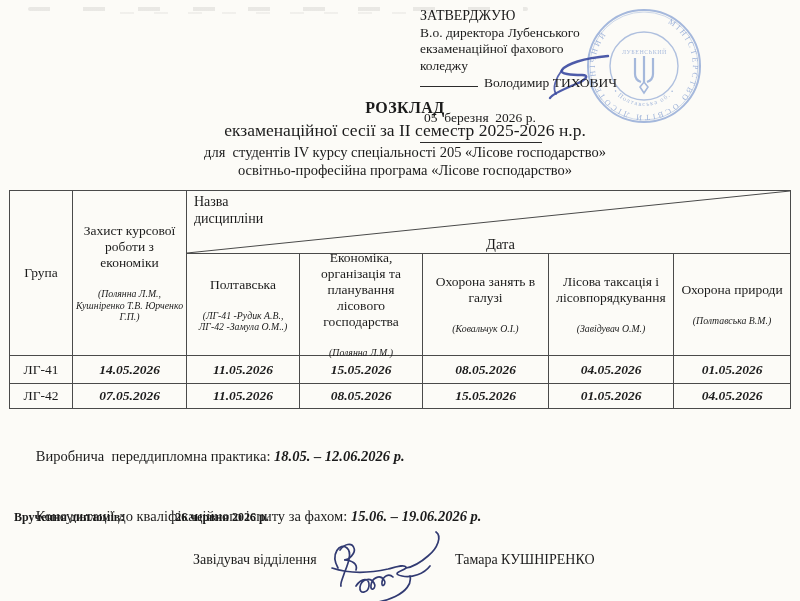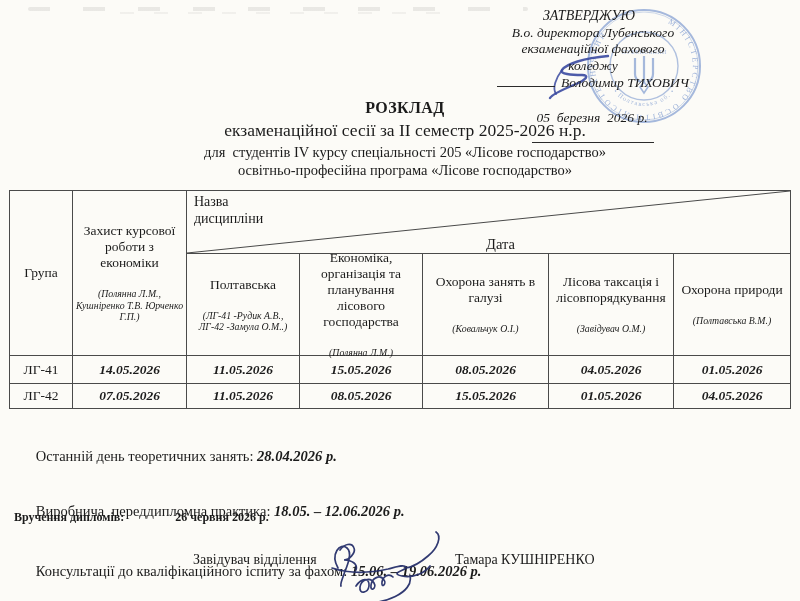--- a/index.html
+++ b/index.html
@@ -21,23 +21,22 @@
     opacity:.55;border-radius:2px;
   }
   .scan-marks2{
     position:absolute;top:12px;left:120px;width:330px;height:2px;
     background:repeating-linear-gradient(90deg,rgba(140,138,135,.2) 0 14px,transparent 14px 34px);
     opacity:.5;
   }
   
   .approval{
     position:absolute;top:8px;left:420px;width:346px;
-    text-align:center;font-size:13.5px;line-height:16.5px;
+    text-align:left;font-size:13.5px;line-height:16.5px;
     z-index:3;
-    font-style:italic;
   }
   .approval .l1{font-size:14px;padding-right:8px;}
   .approval .sig-line{
     display:inline-block;width:58px;border-bottom:1.2px solid #2b2b2b;
     margin-right:6px;vertical-align:baseline;height:12px;
   }
   .approval .date{
     display:inline-block;border-bottom:1.2px solid #2b2b2b;
     padding:0 6px 16px 4px;margin-top:18px;white-space:pre;
   }
@@ -212,23 +211,20 @@
     <div class="cell date-cell">07.05.2026</div>
     <div class="cell date-cell">11.05.2026</div>
     <div class="cell date-cell">08.05.2026</div>
     <div class="cell date-cell">15.05.2026</div>
     <div class="cell date-cell">01.05.2026</div>
     <div class="cell date-cell">04.05.2026</div>
   </div>
 
   <div class="notes">
     <div class="note">
-      <span class="lbl">Останній день теоретичних занять: </span><span class="val">28.04.2026 р.</span>
-    </div>
-    <div class="note">
       <span class="lbl">Виробнича  переддипломна практика: </span><span class="val">18.05. – 12.06.2026 р.</span>
     </div>
     <div class="note gap">
       <span class="lbl">Консультації до кваліфікаційного іспиту за фахом: </span><span class="val">15.06. – 19.06.2026 р.</span>
     </div>
     <div class="note boldlabel">
       
     </div>
   </div>
 

